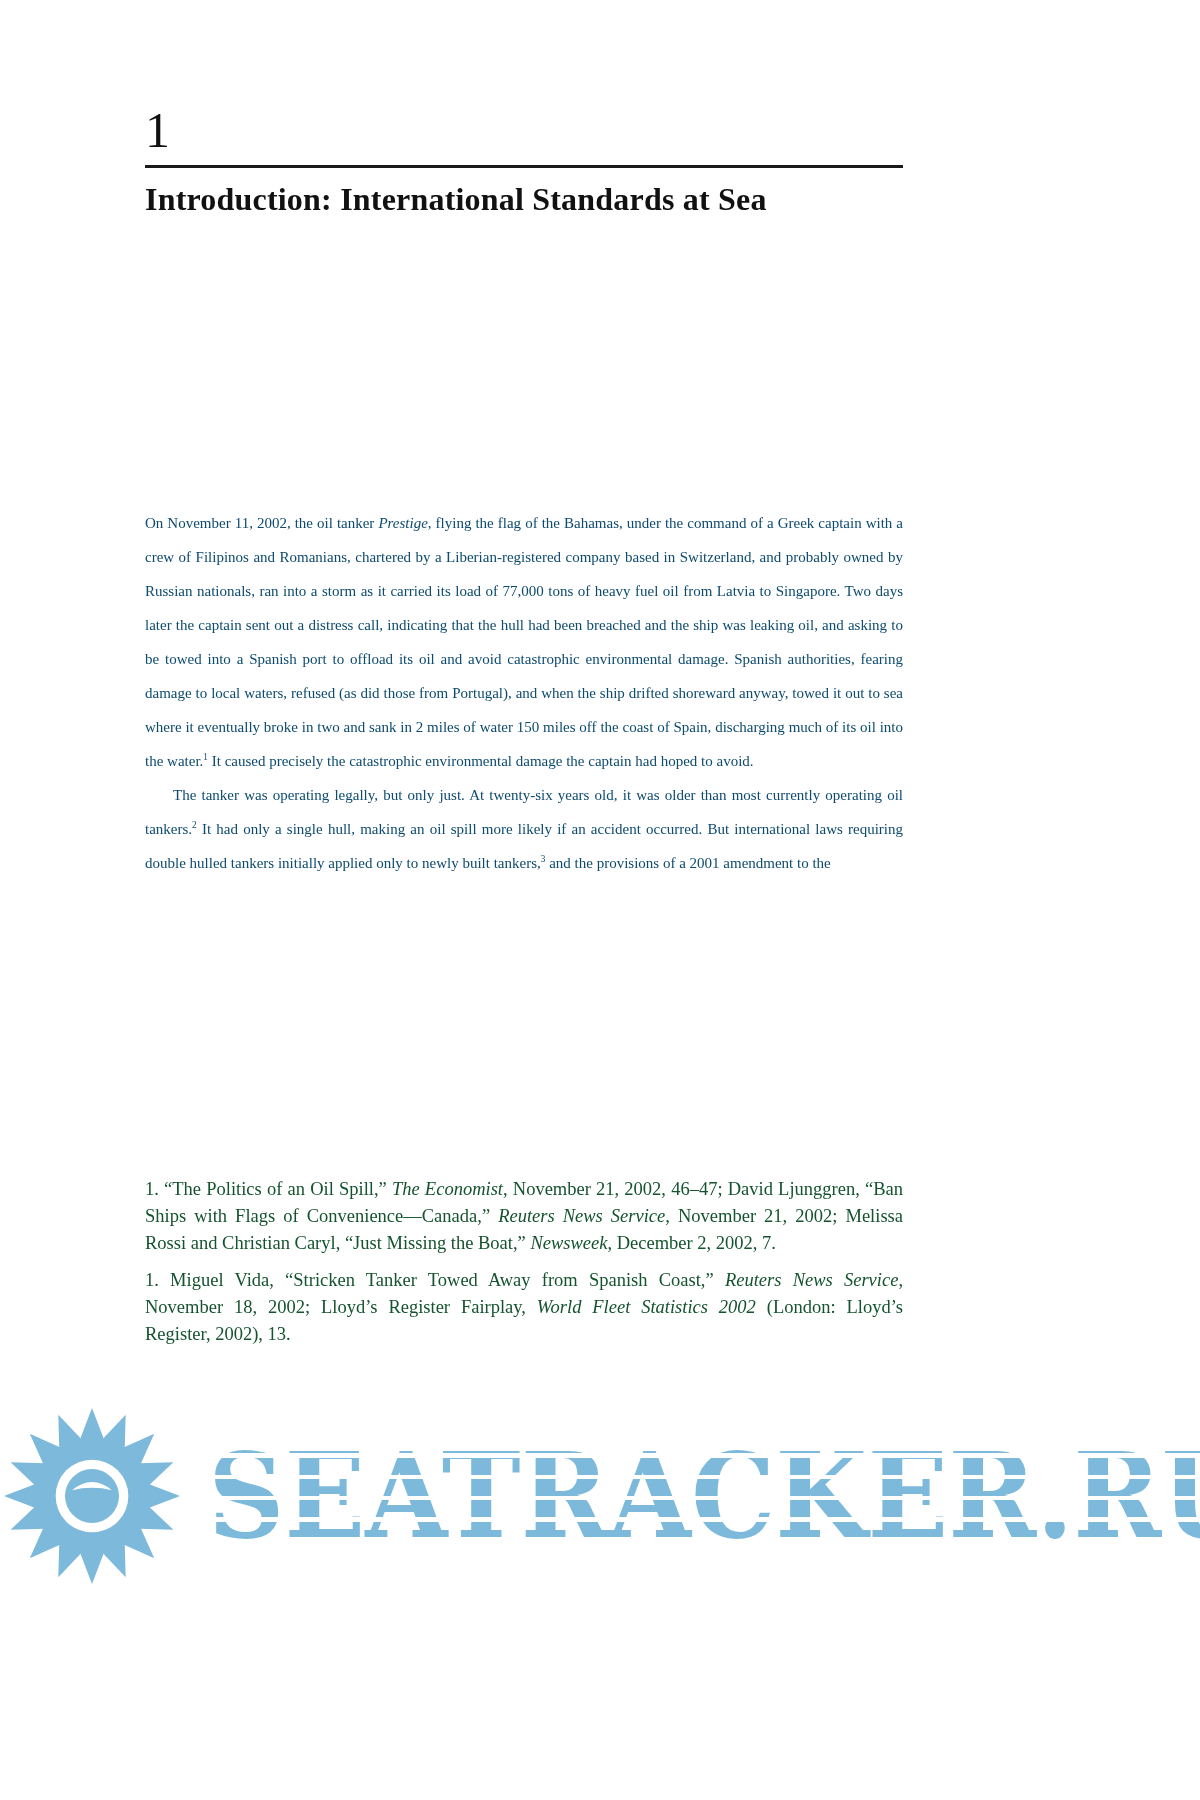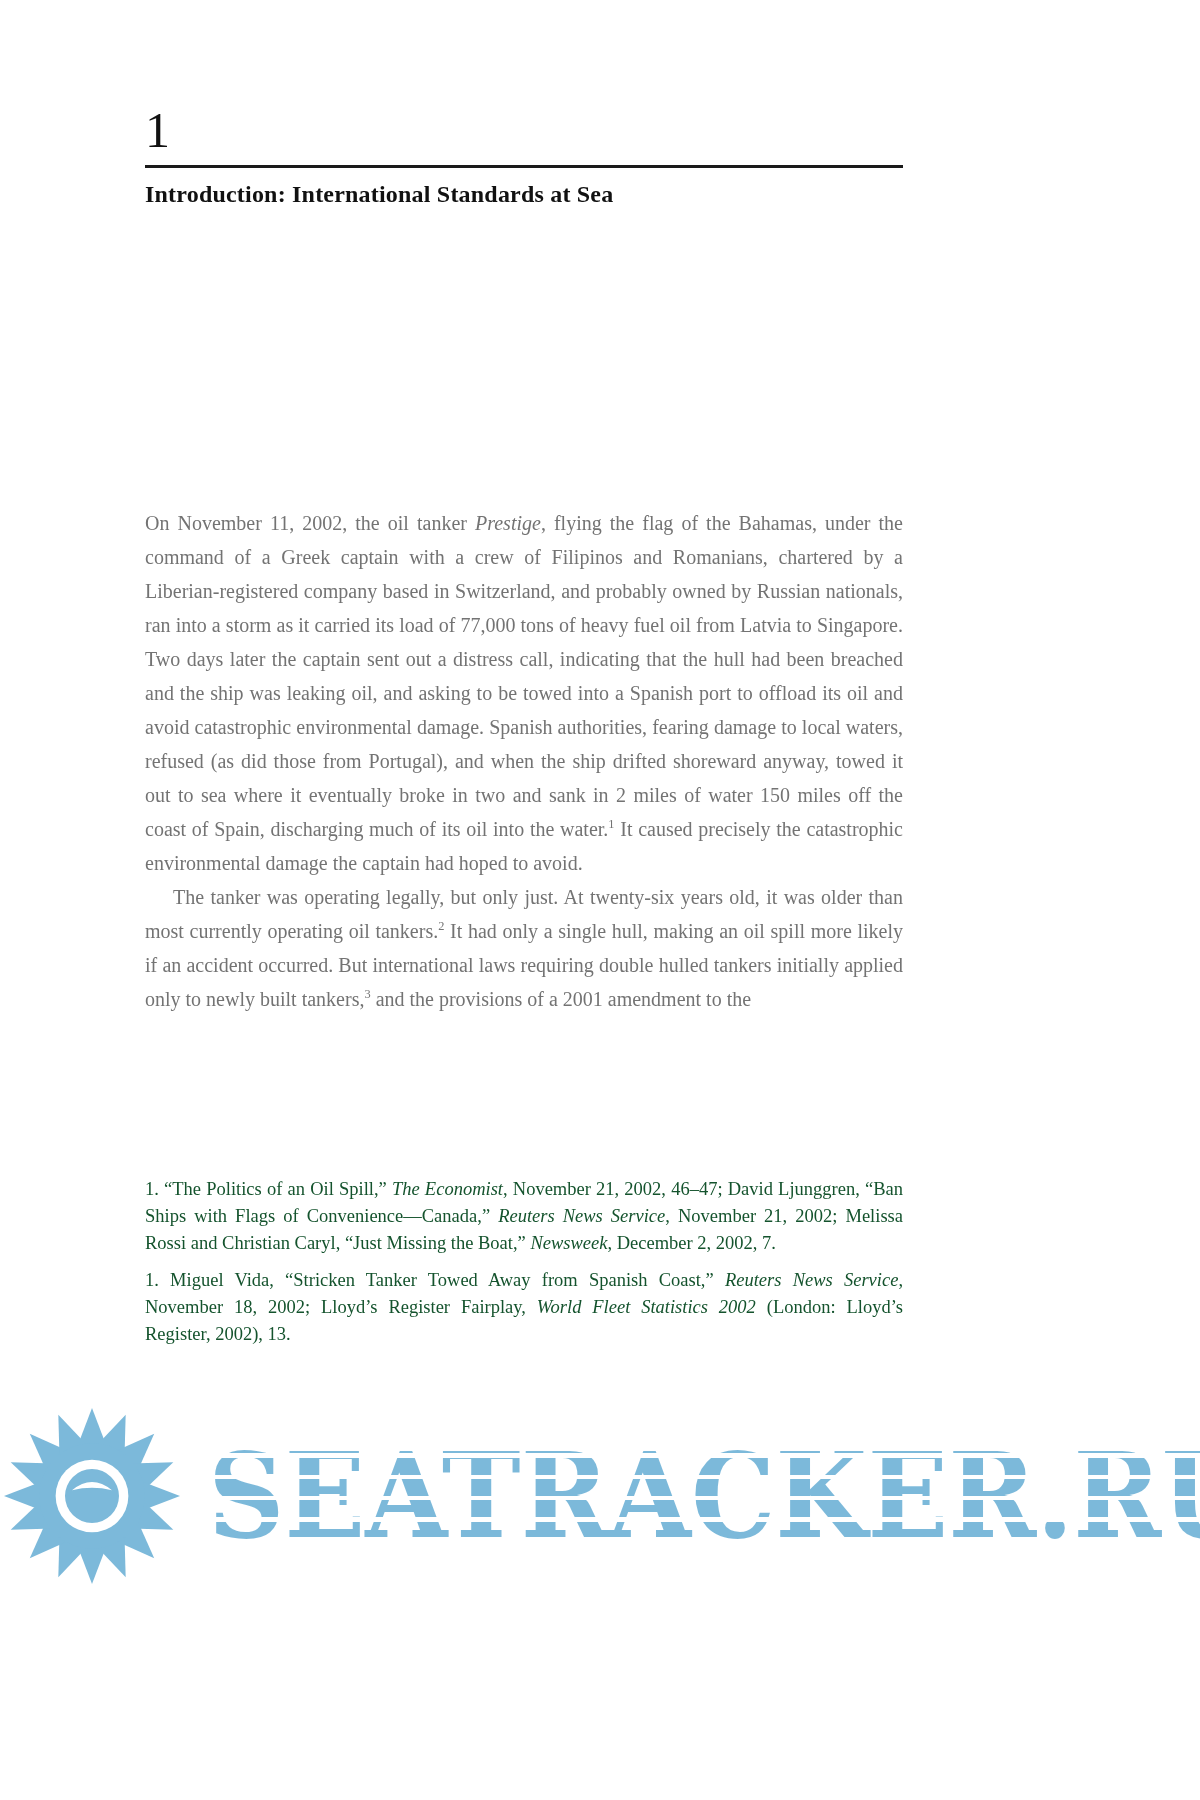--- a/index.html
+++ b/index.html
@@ -26,35 +26,35 @@
     color: #111;
   }
   .chapter-rule {
     margin-top: 8px;
     border: 0;
     border-top: 3px solid #1a1a1a;
     width: 100%;
   }
   .chapter-title {
     margin-top: 13px;
-    font-size: 24px;
+    font-size: 32px;
     font-weight: 700;
     color: #111;
     letter-spacing: 0.2px;
   }
 
   .body-text {
     position: absolute;
     left: 145px;
     top: 506px;
     width: 758px;
-    font-size: 20px;
+    font-size: 15px;
     line-height: 34px;
     text-align: justify;
-    color: #737373;
+    color: #0c4a6e;
   }
   .body-text p.indent { text-indent: 28px; }
   sup {
     font-size: 0.62em;
     vertical-align: super;
     line-height: 0;
   }
 
   .footnotes {
     position: absolute;

